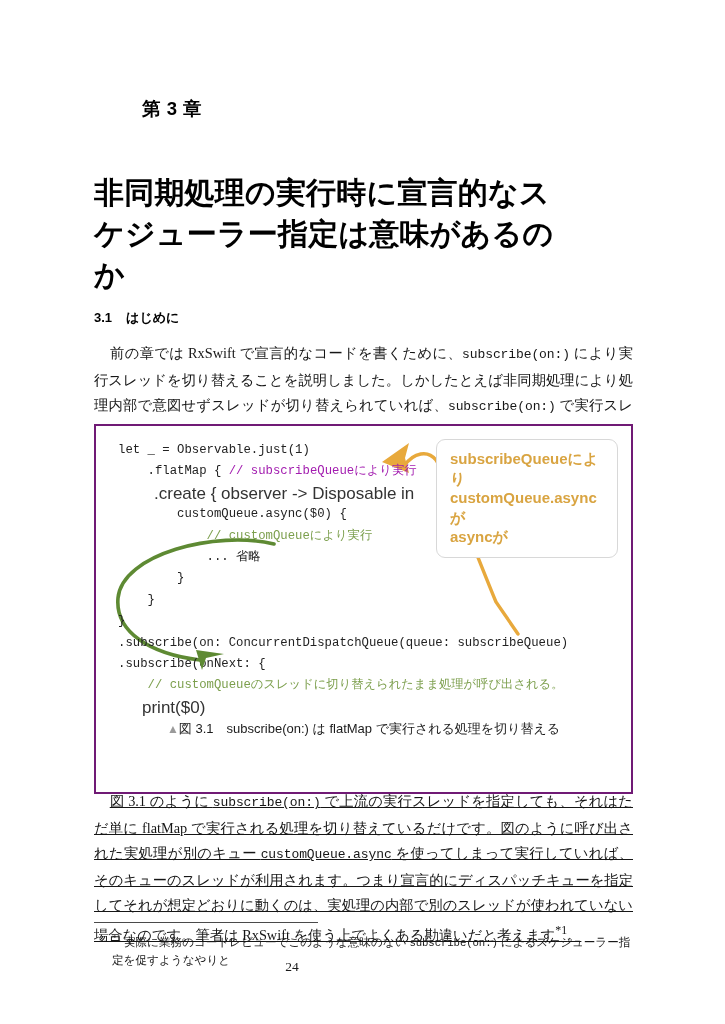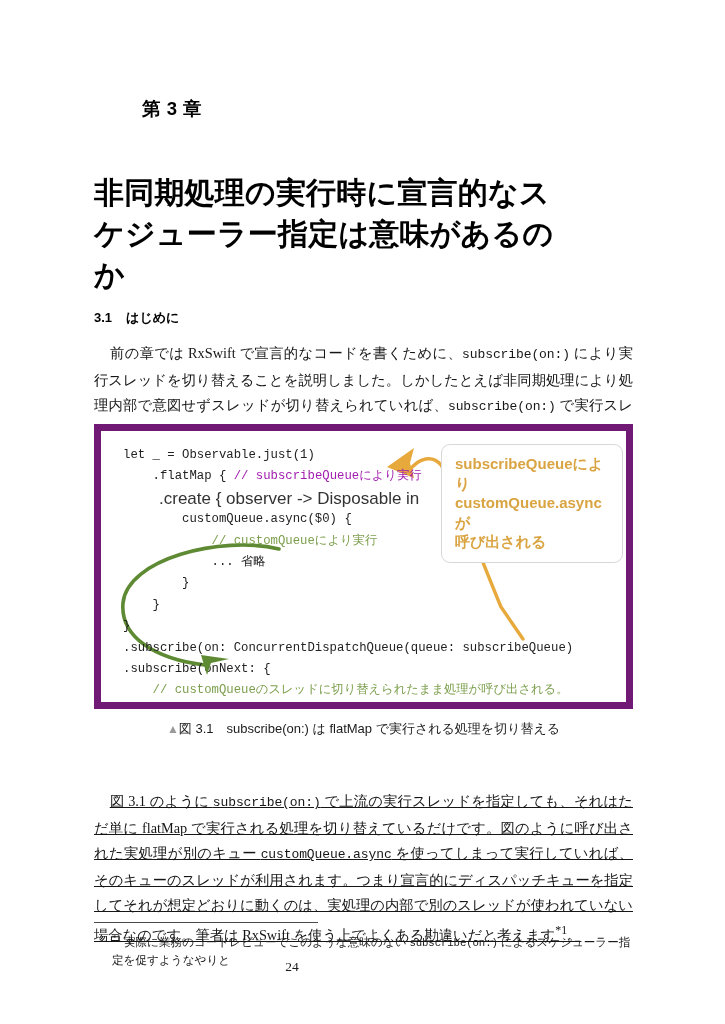--- a/index.html
+++ b/index.html
@@ -45,23 +45,23 @@
   code,.mono{
     font-family:"Liberation Mono","DejaVu Sans Mono",monospace;
     font-size:13px;letter-spacing:-.1px;
   }
 
   
   .figure{position:absolute;left:94px;top:424px;width:539px;}
   .codebox{
     position:relative;
     box-sizing:border-box;
-    width:539px;height:285px;
+    width:539px;height:370px;
     background:#ffffff;
-    border:7px solid #701a75;
+    border:2px solid #701a75;
     overflow:hidden;
   }
   .code{
     position:absolute;left:0;top:0;
     margin:0;padding:14px 0 0 0;
     font-family:"Liberation Mono","DejaVu Sans Mono",monospace;
     font-size:12.3px;line-height:21.4px;
     color:#222222;
     white-space:pre;
     z-index:2;
@@ -148,21 +148,21 @@
 
       <pre class="code"><span class="ln">let _ = Observable.just(1)</span><span class="ln"><span>    .flatMap { </span><span class="c-orange">// subscribeQueueにより実行</span></span><span class="ln sans-line" style="padding-left:58px">.create { observer -&gt; Disposable in</span><span class="ln">        customQueue.async($0) {</span><span class="ln c-green">            // customQueueにより実行</span><span class="ln">            ... 省略</span><span class="ln">        }</span><span class="ln">    }</span><span class="ln">}</span><span class="ln">.subscribe(on: ConcurrentDispatchQueue(queue: subscribeQueue)</span><span class="ln">.subscribe(onNext: {</span><span class="ln c-green">    // customQueueのスレッドに切り替えられたまま処理が呼び出される。</span><span class="ln sans-line" style="padding-left:46px">print($0)</span></pre>
 
       <svg class="arrows front" width="539" height="285" viewBox="0 0 539 285" aria-hidden="true">
         <path d="M 128 228 L 100 224 L 106 244 L 110 232 Z" fill="#5e8a33"></path>
       </svg>
 
       <div class="callout">
         <span>subscribeQueueにより</span>
         <span>customQueue.asyncが</span>
-        <span>呼び出される</span>
+        <span>asyncが</span>
       </div>
     </div>
 
     <div class="caption"><span class="tri">▲</span><span>図 3.1</span><span class="gap"></span><span>subscribe(on:) は flatMap で実行される処理を切り替える</span></div>
   </div>
 
   <p class="para p2"><span class="ind"></span><span>図 3.1 のように </span><code>subscribe(on:)</code><span> で上流の実行スレッドを指定しても、それはただ単に flatMap で実行される処理を切り替えているだけです。図のように呼び出された実処理が別のキュー </span><code>customQueue.async</code><span> を使ってしまって実行していれば、そのキューのスレッドが利用されます。つまり宣言的にディスパッチキューを指定してそれが想定どおりに動くのは、実処理の内部で別のスレッドが使われていない場合なのです。筆者は RxSwift を使う上でよくある勘違いだと考えます</span><sup>*1</sup><span>。</span></p>
 
   <div class="fn-rule"></div>
   <div class="footnote"><sup>*1</sup><span> 実際に業務のコードレビューでこのような意味のない </span><code>subscribe(on:)</code><span> によるスケジューラー指定を促すようなやりと</span></div>

